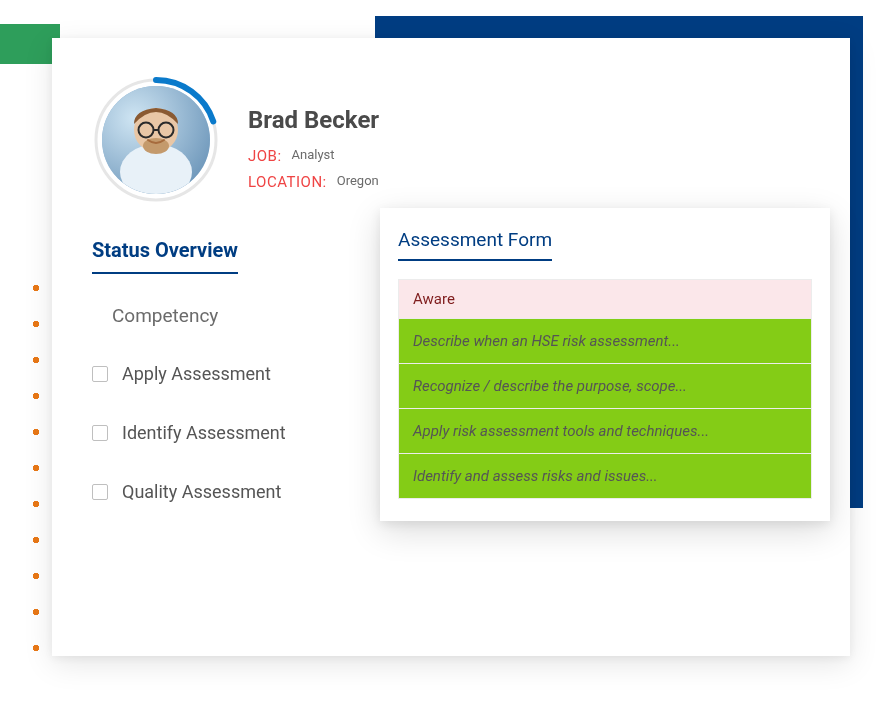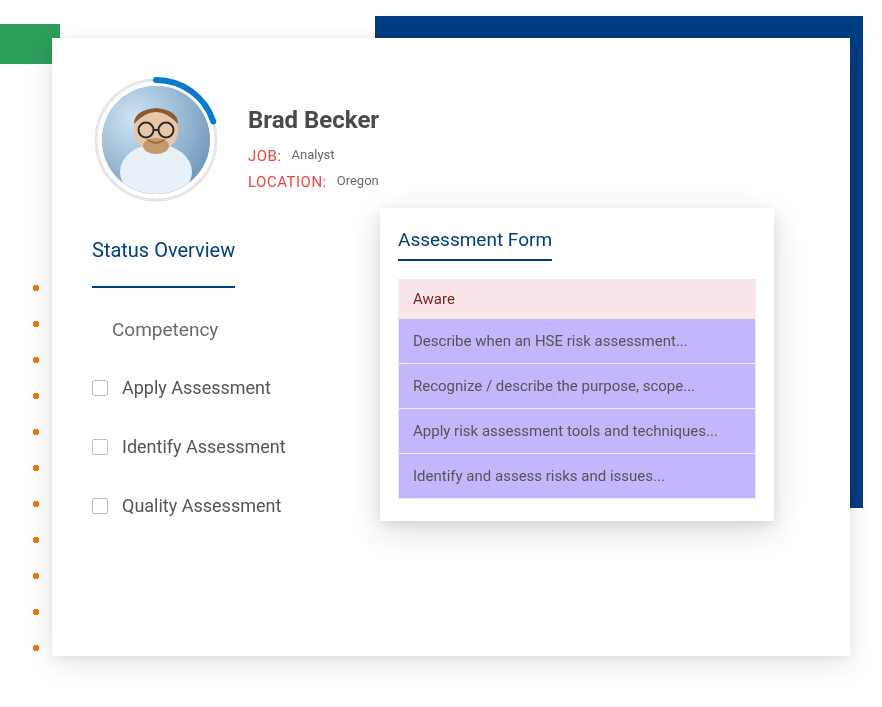--- a/index.html
+++ b/index.html
@@ -118,24 +118,25 @@
       text-align: center;
     }
 
     
     .status-section {
       margin-top: 10px;
     }
     .status-title {
       font-size: 20px;
       color: #003d82;
-      padding-bottom: 24px;
+      padding-bottom: 10px;
       border-bottom: 2px solid #003d82;
       display: inline-block;
       margin-bottom: 30px;
+      font-weight: bold;
     }
     .competency-label {
       font-size: 19px;
       color: #6b6b6b;
       margin-left: 20px;
       margin-bottom: 36px;
     }
     .check-list {
       list-style: none;
     }
@@ -155,21 +156,21 @@
     .check-label {
       font-size: 18px;
       color: #555;
     }
 
     
     .assessment-card {
       position: absolute;
       left: 380px;
       top: 208px;
-      width: 394px;
+      width: 450px;
       background: #fff;
       box-shadow: 0 10px 32px rgba(0,0,0,0.14), 0 3px 10px rgba(0,0,0,0.08);
       z-index: 5;
       padding: 20px 18px 22px 18px;
     }
     .assessment-title {
       font-size: 19px;
       color: #003d82;
       padding-bottom: 8px;
       border-bottom: 2px solid #003d82;
@@ -184,21 +185,22 @@
       color: #7f1d1d;
       font-size: 15px;
       padding: 10px 14px;
       border-bottom: 1px solid #ececec;
     }
     .group-item {
       font-size: 15px;
       color: #555;
       padding: 13px 14px;
       border-bottom: 1px solid #ececec;
-      background: #c4b5fd;
+      background: #84cc16;
+      font-style: italic;
     }
     .assessment-list > :last-child { border-bottom: none; }
   </style>
 </head>
 <body>
 
 <div class="green-bar"></div>
 <div class="dots"></div>
 <div class="blue-rect"></div>
 

